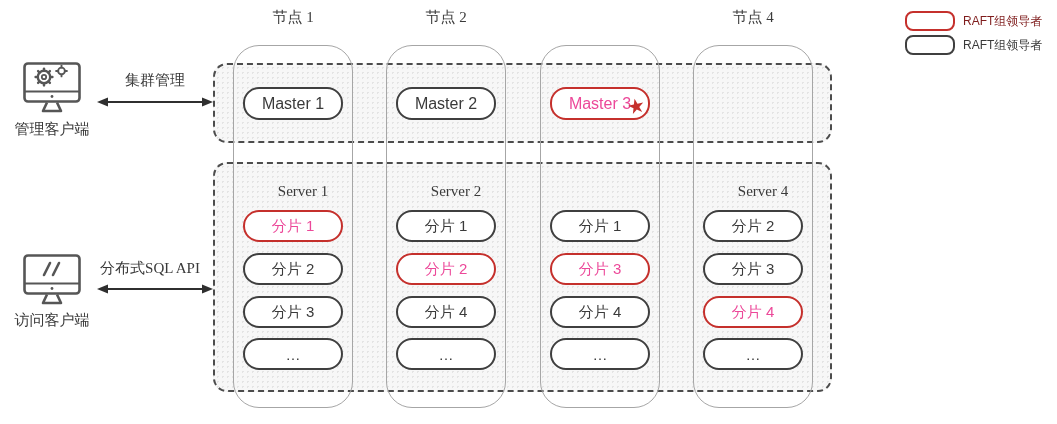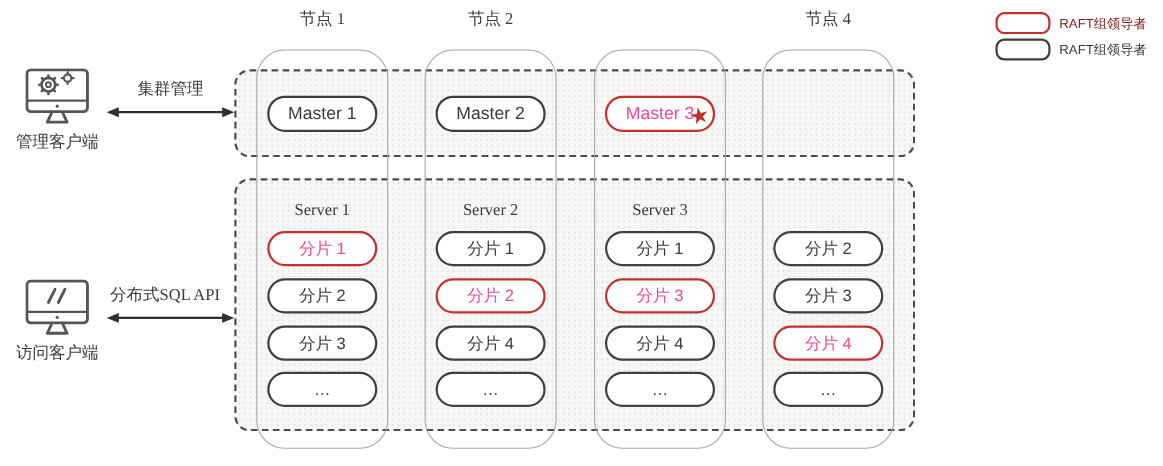--- a/index.html
+++ b/index.html
@@ -22,21 +22,21 @@
   
   .node-pill{
     position:absolute;top:45px;width:120px;height:363px;box-sizing:border-box;
     border:1.5px solid #a6a6a6;border-radius:26px;background:transparent;z-index:2;
   }
   .c0{left:233px}.c1{left:386px}.c2{left:540px}.c3{left:693px}
   .node-label,.server-label{
     position:absolute;width:120px;text-align:center;font-size:15px;color:#3a3a3a;z-index:3;font-family:Liberation Serif, serif;
   }
   .node-label{top:8px;}
-  .server-label{top:183px;}
+  .server-label{top:183px;padding-left:10px;}
   
   .small-box{
     position:absolute;width:100px;height:32px;box-sizing:border-box;background:#fff;
     border:2px solid #3f3f3f;border-radius:16px;display:flex;align-items:center;
     justify-content:center;font-size:15px;color:#3a3a3a;z-index:3;
   }
   .b0{left:243px}.b1{left:396px}.b2{left:550px}.b3{left:703px}
   .master{top:87px;height:33px;font-size:16px;}
   .r0{top:210px}.r1{top:253px}.r2{top:296px}.r3{top:338px}
   .leader{border-color:#c5302c;color:#ec4899;}
@@ -87,21 +87,21 @@
   <div class="node-label c1">节点 2</div>
   <div class="node-label c3">节点 4</div>
 
   <div class="small-box master b0">Master 1</div>
   <div class="small-box master b1">Master 2</div>
   <div class="small-box master b2 leader">Master 3</div>
   <span class="star">★</span>
 
   <div class="server-label c0">Server 1</div>
   <div class="server-label c1">Server 2</div>
-  <div class="server-label c2">Server 3</div>
+  <div class="server-label c3">Server 4</div>
 
   <div class="small-box shard b0 r0 leader">分片 1</div>
   <div class="small-box shard b0 r1">分片 2</div>
   <div class="small-box shard b0 r2">分片 3</div>
   <div class="small-box shard b0 r3">…</div>
 
   <div class="small-box shard b1 r0">分片 1</div>
   <div class="small-box shard b1 r1 leader">分片 2</div>
   <div class="small-box shard b1 r2">分片 4</div>
   <div class="small-box shard b1 r3">…</div>

